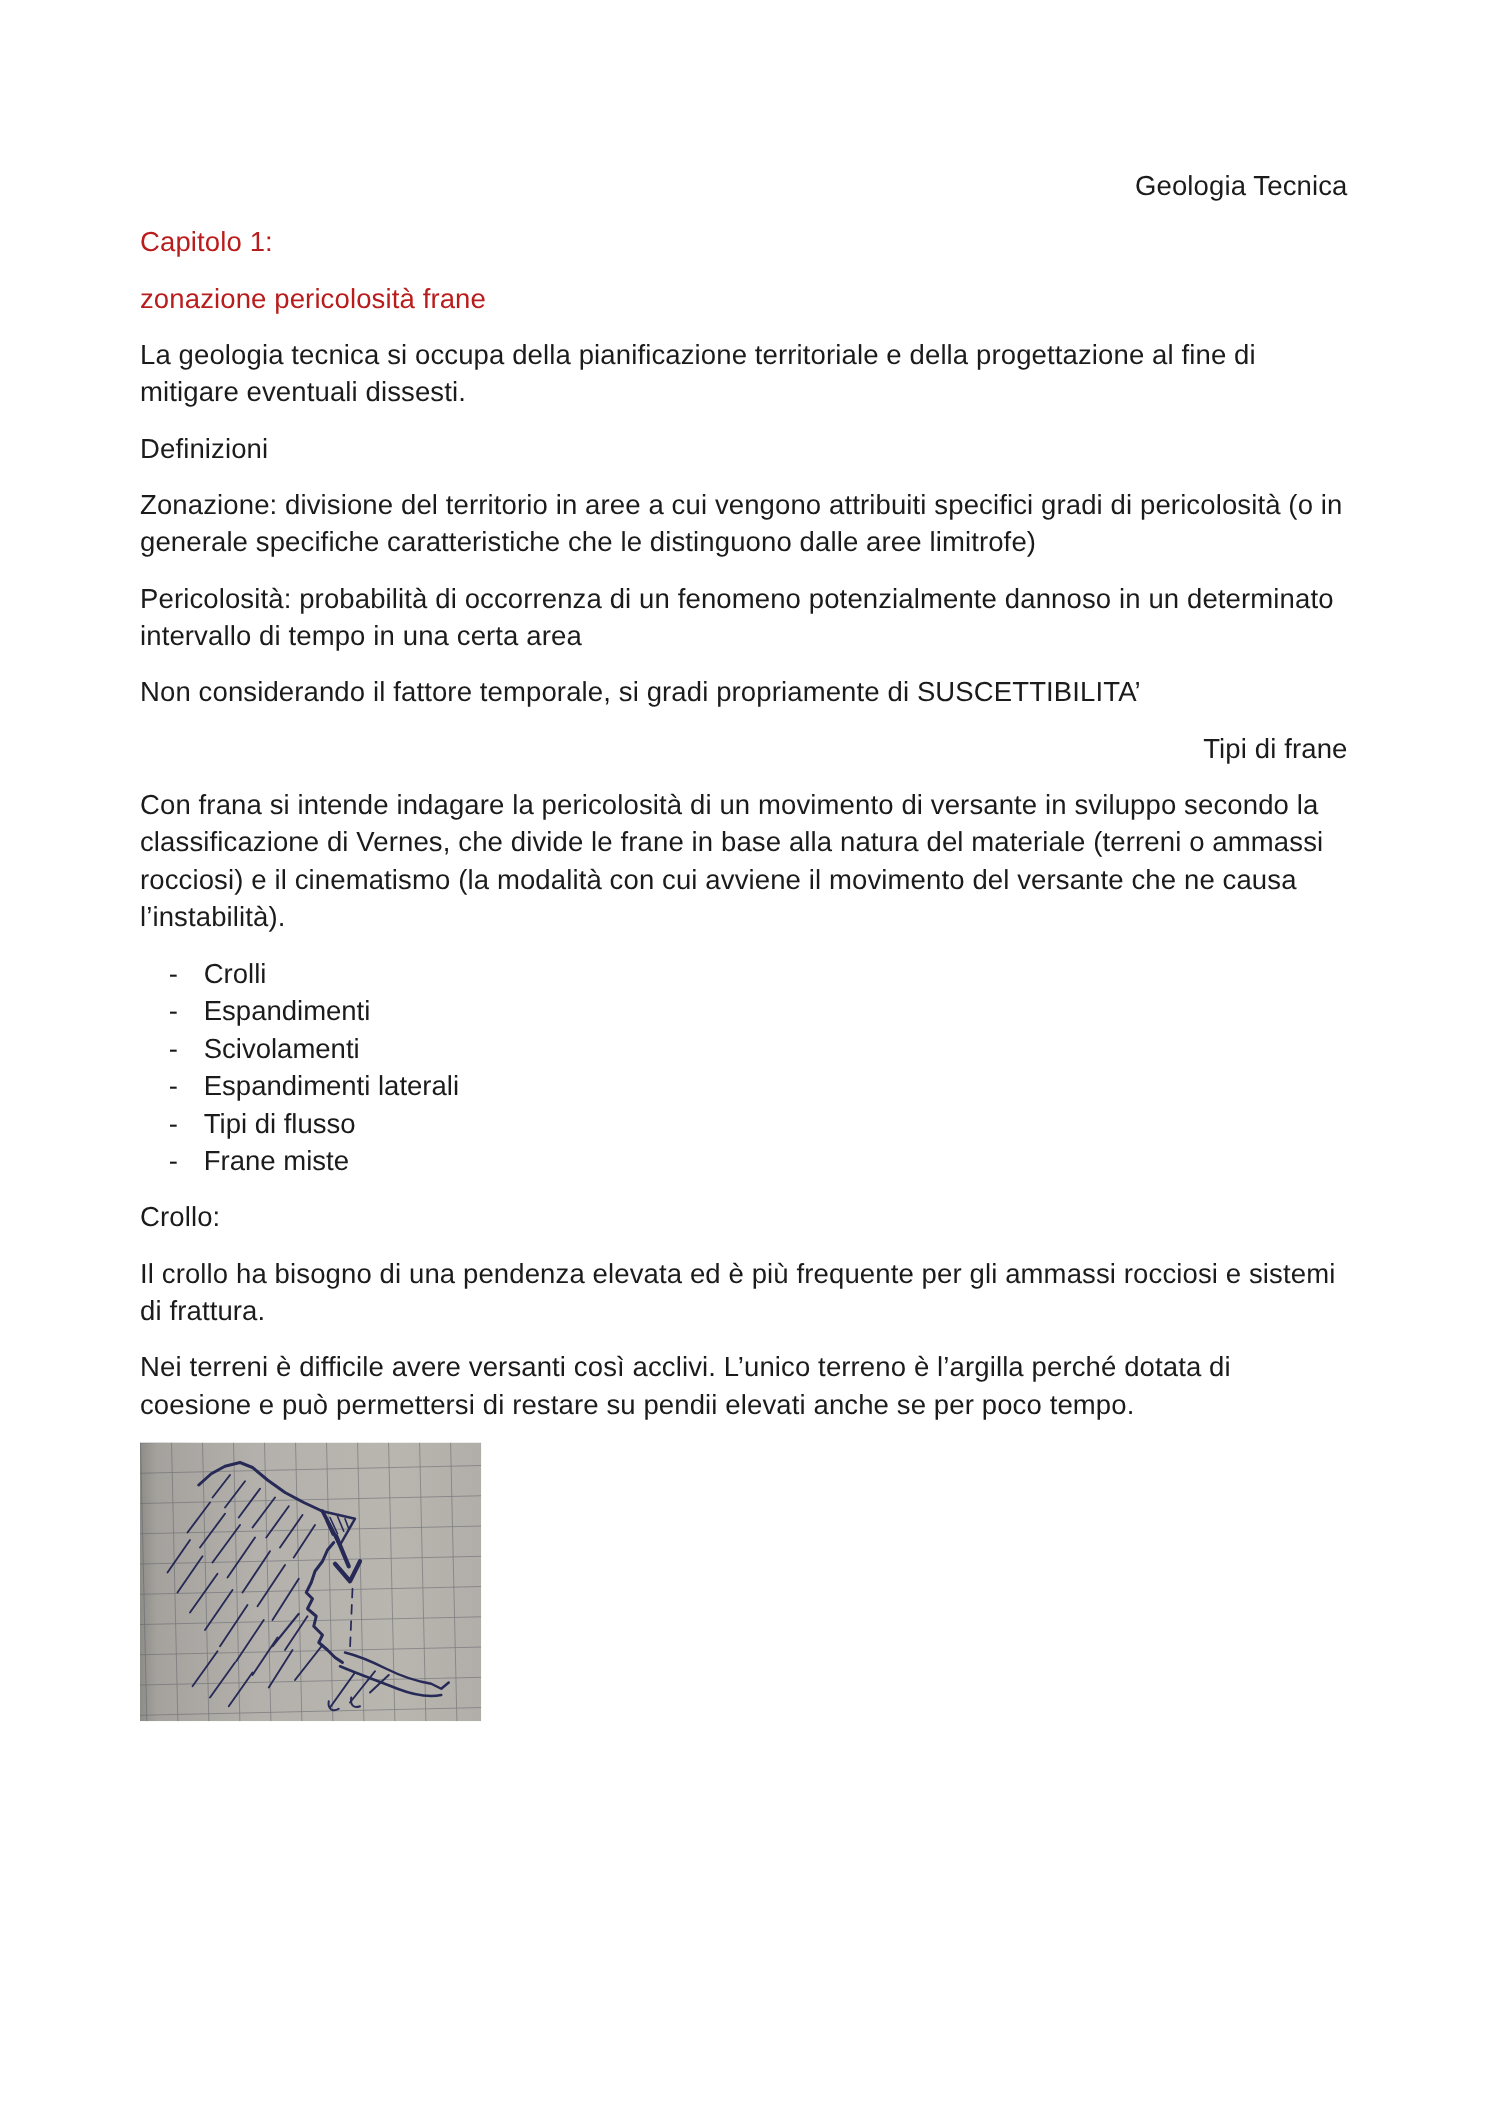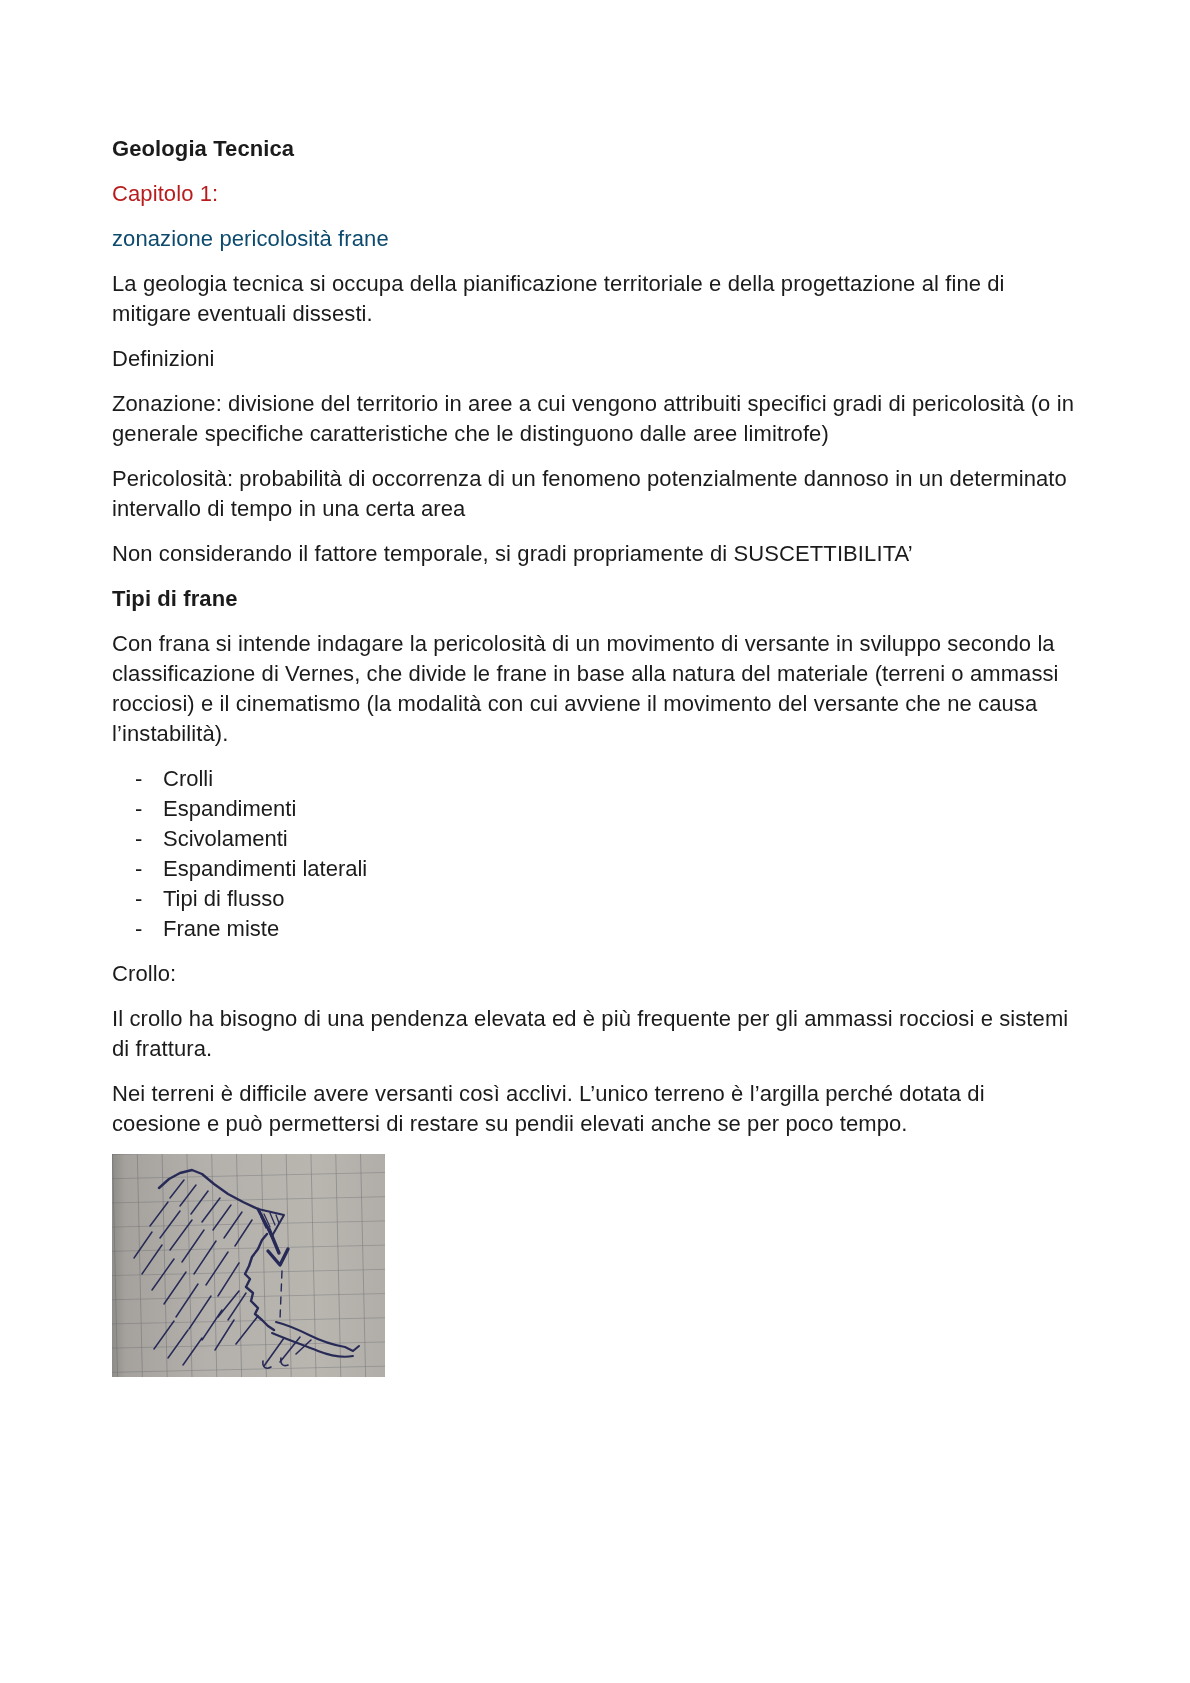--- a/index.html
+++ b/index.html
@@ -18,23 +18,23 @@
   .page {
     padding: 134px 112px 0 112px;
     box-sizing: border-box;
   }
   .para {
     font-size: 22px;
     line-height: 30px;
     margin: 0 0 15px 0;
     letter-spacing: 0.1px;
   }
-  .bold { font-weight: bold; }
+  .bold { font-weight: normal; text-align: right; }
   .chapter-blue { color: #b91c1c; }
-  .subtitle-red { color: #0c4a6e; }
+  .subtitle-red { color: #b91c1c; }
   ul.dash-list {
     list-style: none;
     margin: 0 0 15px 0;
     padding: 0;
   }
   ul.dash-list li {
     font-size: 22px;
     line-height: 30px;
     position: relative;
     padding-left: 51px;

